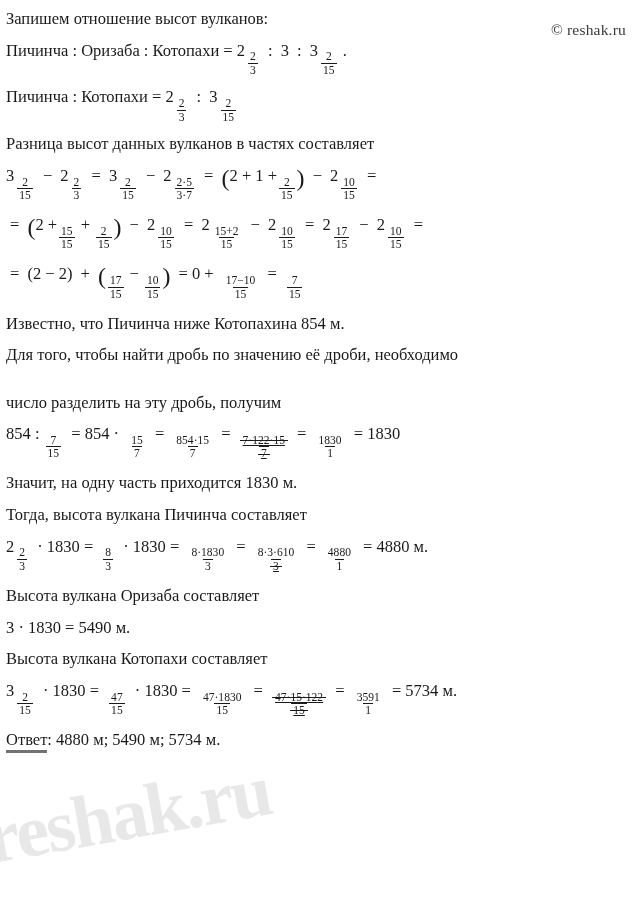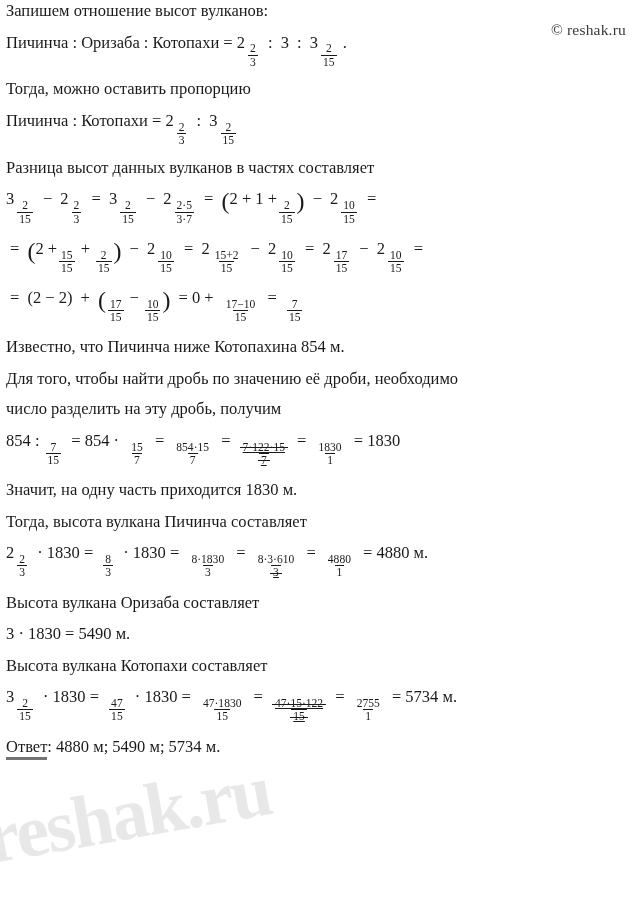--- a/index.html
+++ b/index.html
@@ -42,29 +42,29 @@
     color: rgba(150,150,150,0.22);
     letter-spacing: -2px;
     white-space: nowrap;
     transform: rotate(-10deg);
     transform-origin: left bottom;
     pointer-events: none;
     user-select: none;
   }
   .content {
     position: relative;
-    padding: 0 10px 0 6px;
+    padding: 8px 10px 0 6px;
   }
   .line {
     font-size: 16.5px;
     line-height: 1.28;
     margin: 0 0 10.5px 0;
     white-space: nowrap;
   }
-  .line.tight { margin-bottom: 9px; }
+  .line.tight { margin-bottom: 26px; }
   .line.tall  { margin-bottom: 13px; }
 
   
   .frac {
     display: inline-flex;
     flex-direction: column;
     align-items: center;
     vertical-align: -0.42em;
     margin: 0 2px;
     font-size: 0.70em;
@@ -125,21 +125,20 @@
       <span class="op">:</span>
       <span class="mixed">
         <span class="whole">3</span><span class="frac">
             <span class="num">2</span>
             <span class="den">15</span>
           </span>
       </span>
       <span>.</span>
     </p>
 
-    <p class="line">Тогда, можно оставить пропорцию</p>
 
     <p class="line">
       <span>Пичинча : Котопахи =</span>
       <span class="mixed">
         <span class="whole">2</span><span class="frac">
             <span class="num">2</span>
             <span class="den">3</span>
           </span>
       </span>
       <span class="op">:</span>
@@ -332,21 +331,21 @@
           <span class="num">47·1830</span>
           <span class="den">15</span>
         </span>
       <span class="op">=</span>
       <span class="frac">
           <span class="num strike">47·15·122</span>
           <span class="den strike">15</span>
         </span>
       <span class="op">=</span>
       <span class="frac">
-          <span class="num">2755</span>
+          <span class="num">3591</span>
           <span class="den">1</span>
         </span>
       <span class="op">= 5734 м.</span>
     </p>
 
     <p class="line">
       <span class="ans-underline">Ответ</span><span>: 4880 м; 5490 м; 5734 м.</span>
     </p>
 
   </div>

